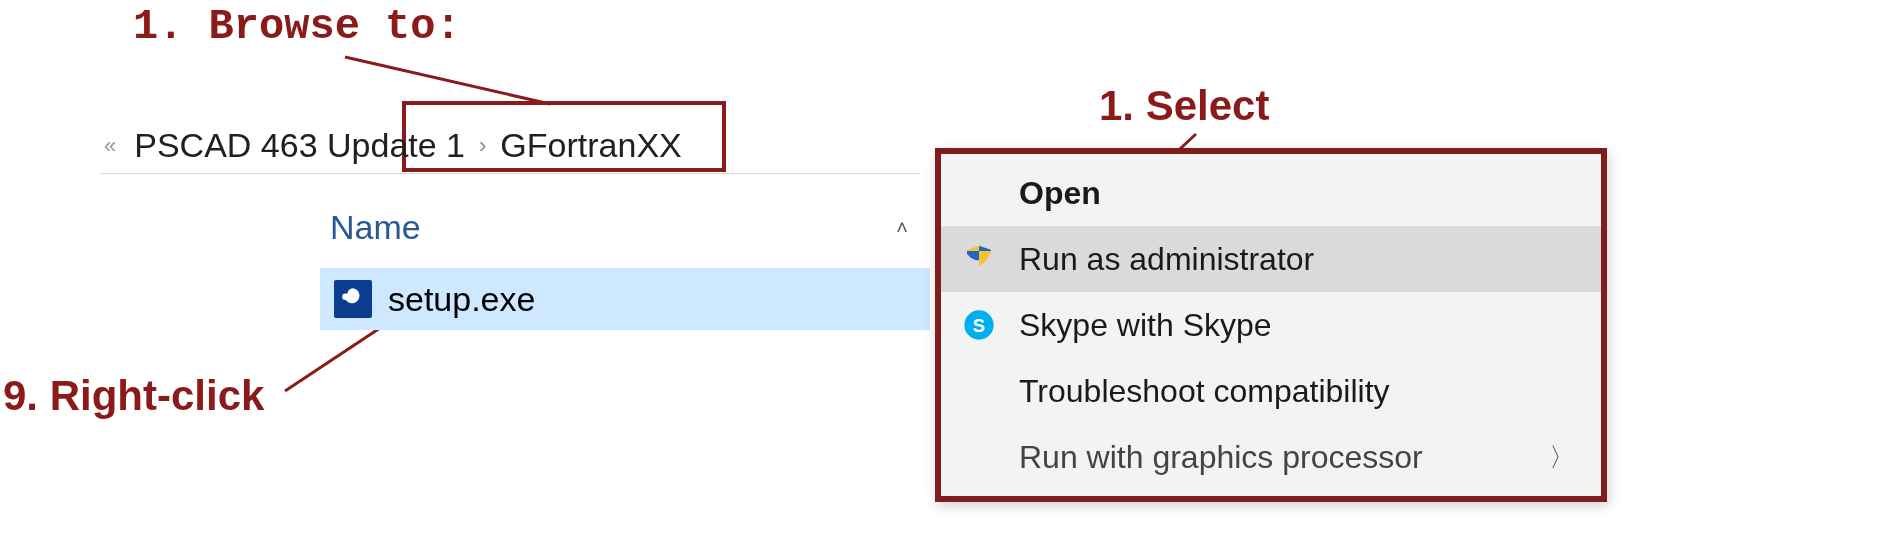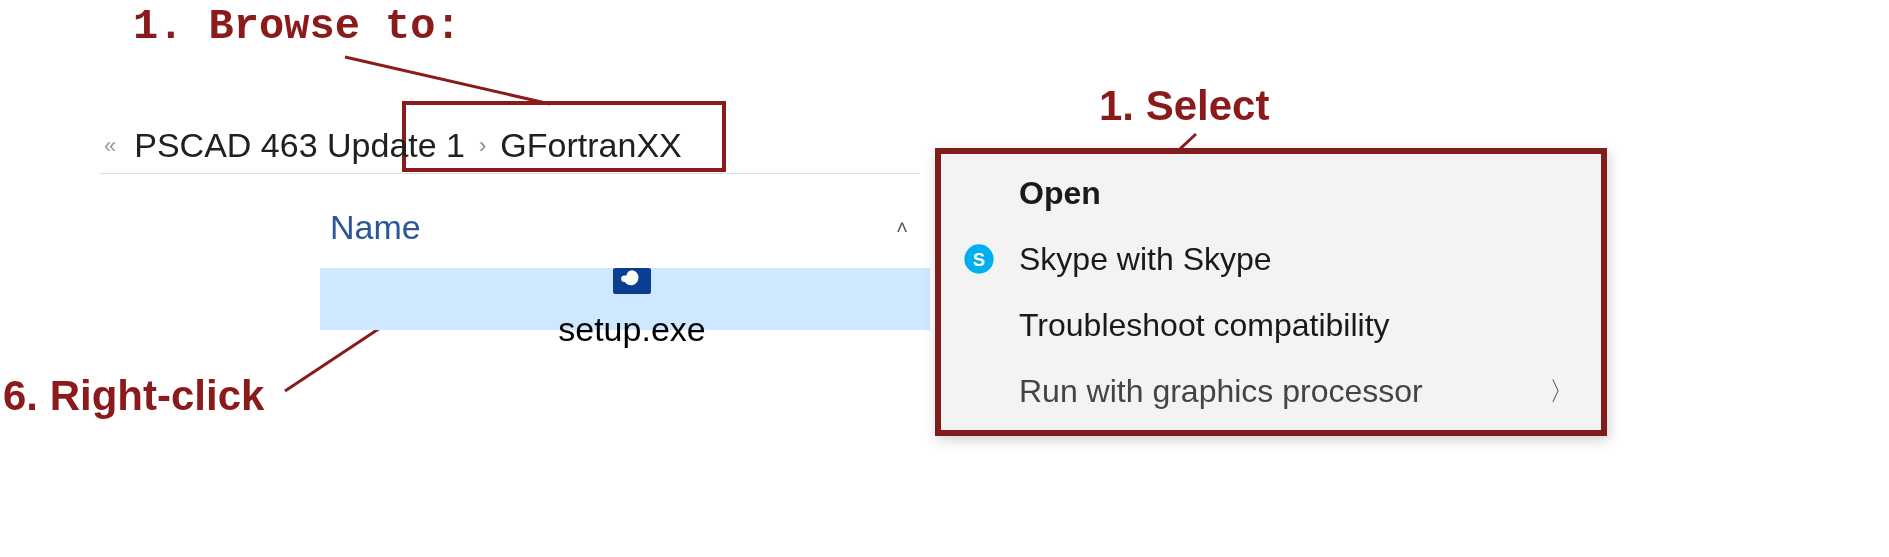--- a/index.html
+++ b/index.html
@@ -65,21 +65,20 @@
       top: 268px;
       width: 610px;
       height: 62px;
       background: #cde8ff;
       display: flex;
       align-items: center;
       gap: 16px;
       padding-left: 14px;
       font-size: 34px;
       color: #000;
-      flex-direction: column;
     }
     .file-icon {
       width: 38px; height: 38px;
       background: #0b3e91;
       display: flex; align-items: center; justify-content: center;
       color: #fff; border-radius: 2px;
     }
 
     
     .ctx {
@@ -109,21 +108,21 @@
     .ctx .submenu { color: #555; font-size: 26px; }
     .ctx-cut { color: #444; }
 
     
     .shield svg, .skype svg, .file-icon svg { display: block; }
   </style>
 </head>
 <body>
 
 <div class="callout callout-1">1. Browse to:</div>
-<div class="callout callout-2">6. Right-click</div>
+<div class="callout callout-2">9. Right-click</div>
 <div class="callout callout-3">1. Select</div>
 
 <svg class="lines">
 
   <line x1="345" y1="57" x2="550" y2="104"></line>
 
   <rect x="404" y="103" width="320" height="67"></rect>
 
   <line x1="285" y1="391" x2="380" y2="328"></line>
 
@@ -149,20 +148,31 @@
       </svg>
   </span>
   <span>setup.exe</span>
 </div>
 
 <div class="ctx">
   <div class="ctx-item">
     <span class="slot"></span>
     <span class="label bold">Open</span>
   </div>
+  <div class="ctx-item highlight">
+    <span class="slot shield">
+      <svg width="32" height="32" viewBox="0 0 24 24">
+        <path fill="#1e66c9" d="M12 2l9 3v1H12z"></path>
+        <path fill="#f7c325" d="M3 5l9-3v4H3z"></path>
+        <path fill="#1e66c9" d="M3 6h9v7c-4 0-7-2-9-5z"></path>
+        <path fill="#f7c325" d="M12 6h9c-2 6-6 10-9 11z"></path>
+      </svg>
+    </span>
+    <span class="label">Run as administrator</span>
+  </div>
   <div class="ctx-item">
     <span class="slot skype">
       <svg width="32" height="32" viewBox="0 0 24 24">
         <circle cx="12" cy="12" r="11" fill="#00aff0"></circle>
         <text x="12" y="17" text-anchor="middle" font-size="14" font-weight="700" fill="#fff" font-family="Arial">S</text>
       </svg>
     </span>
     <span class="label">Skype with Skype</span>
   </div>
   <div class="ctx-item">

